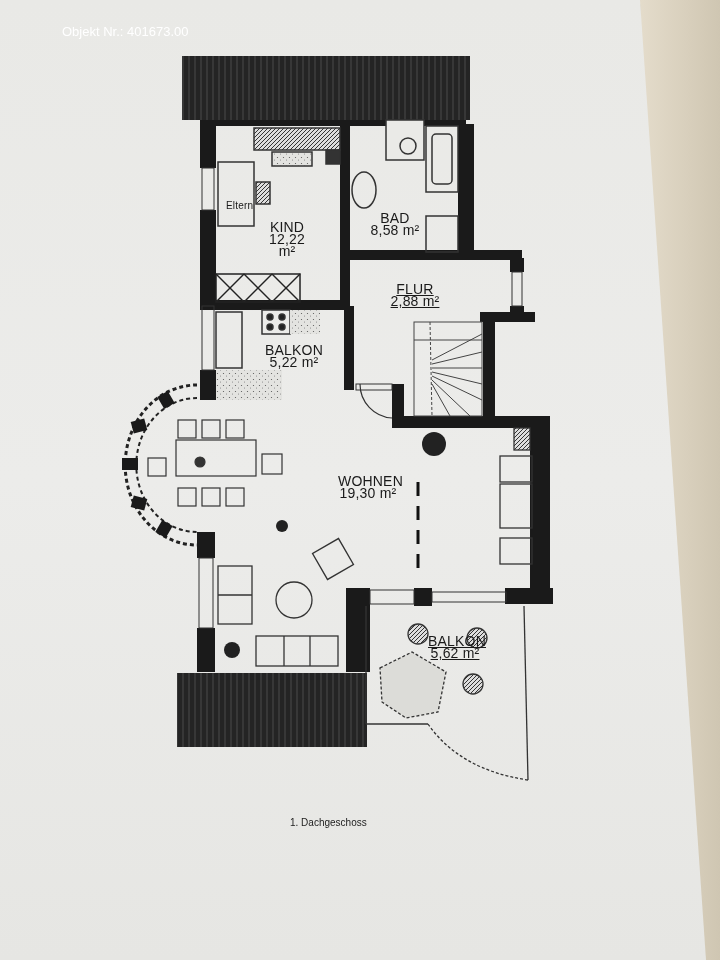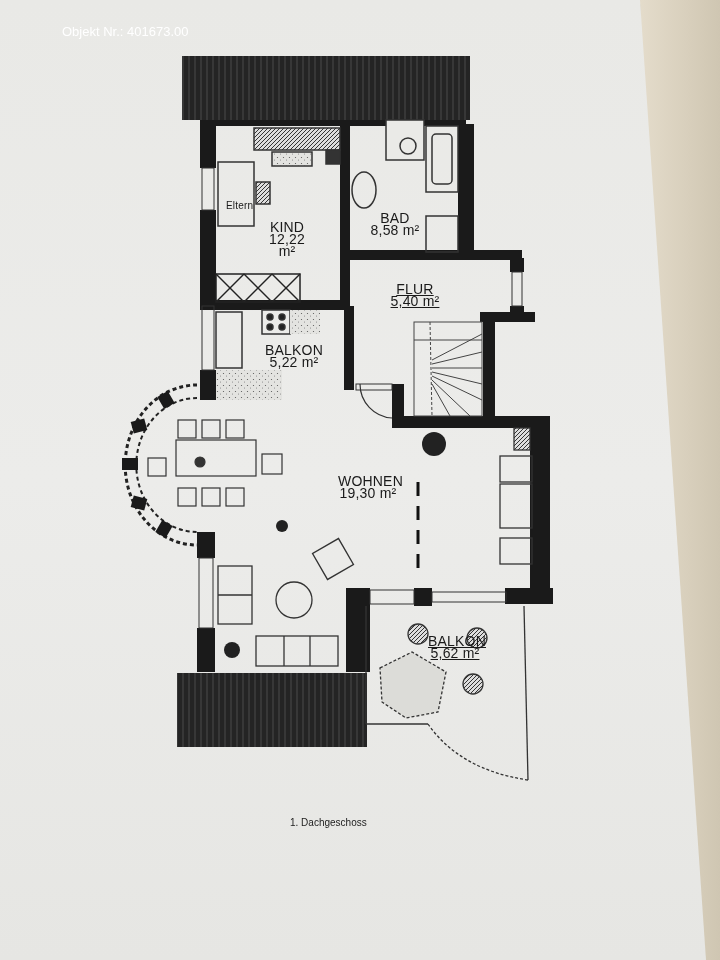--- a/index.html
+++ b/index.html
@@ -225,21 +225,21 @@
   <div>12,22 m²</div>
 </div>
 
 <div class="label" style="left:370px; top:212px; width:50px;">
   <div>BAD</div>
   <div>8,58 m²</div>
 </div>
 
 <div class="label" style="left:390px; top:283px; width:50px;text-decoration:underline;">
   <div>FLUR</div>
-  <div>5,40 m²</div>
+  <div>2,88 m²</div>
 </div>
 
 <div class="label" style="left:264px; top:344px; width:60px;">
   <div>BALKON</div>
   <div>5,22 m²</div>
 </div>
 
 <div class="label" style="left:338px; top:475px; width:60px;">
   <div>WOHNEN</div>
   <div>19,30 m²</div>

